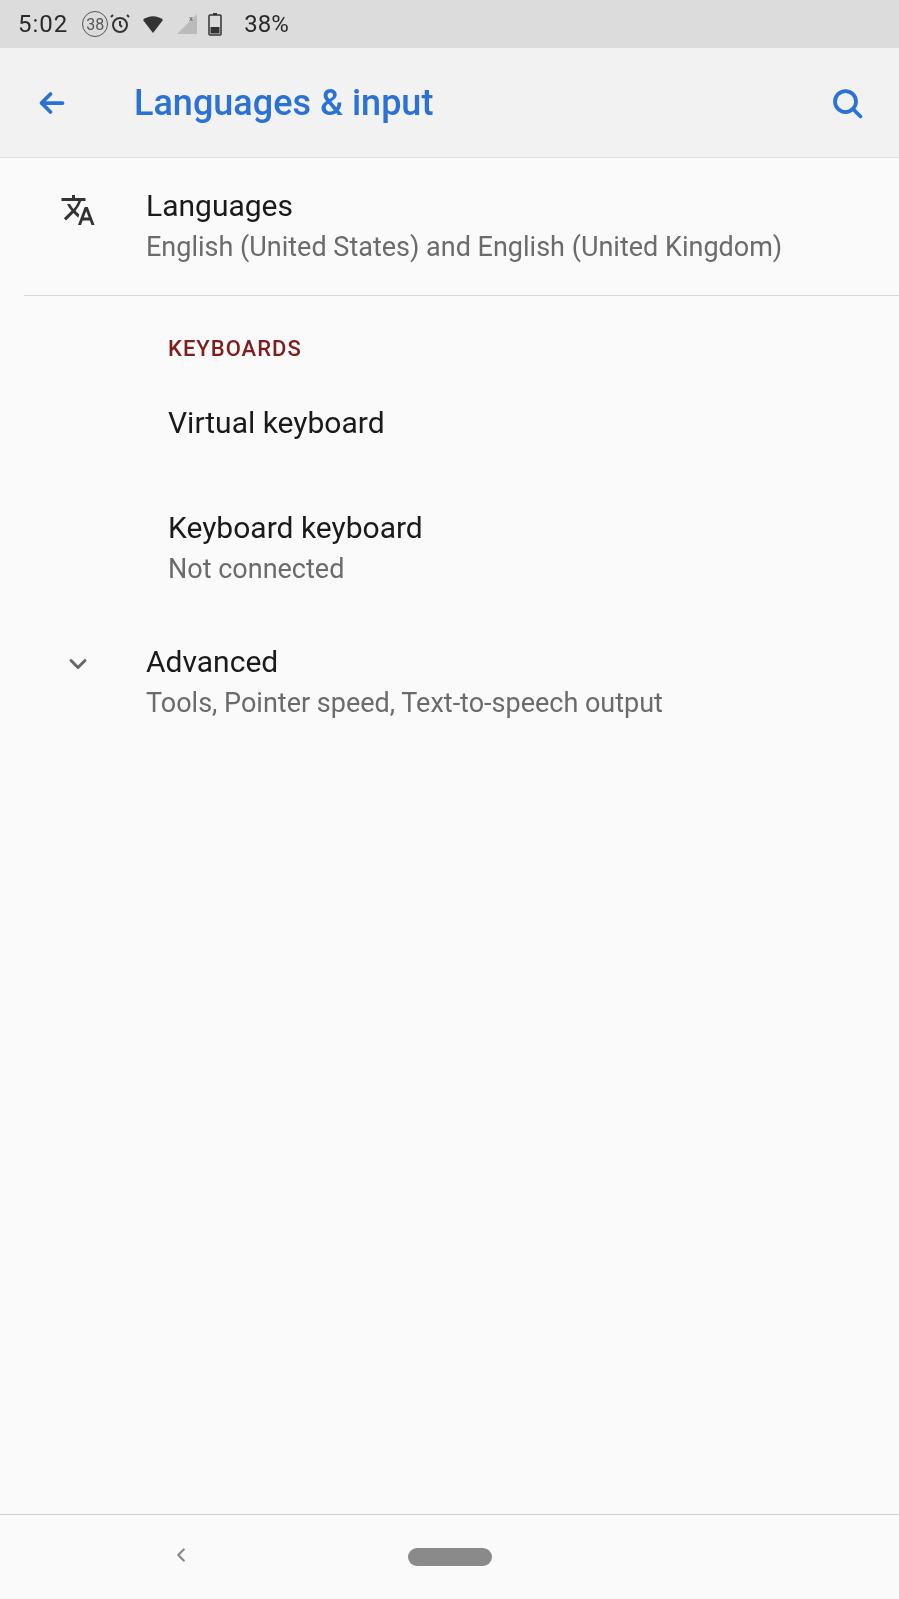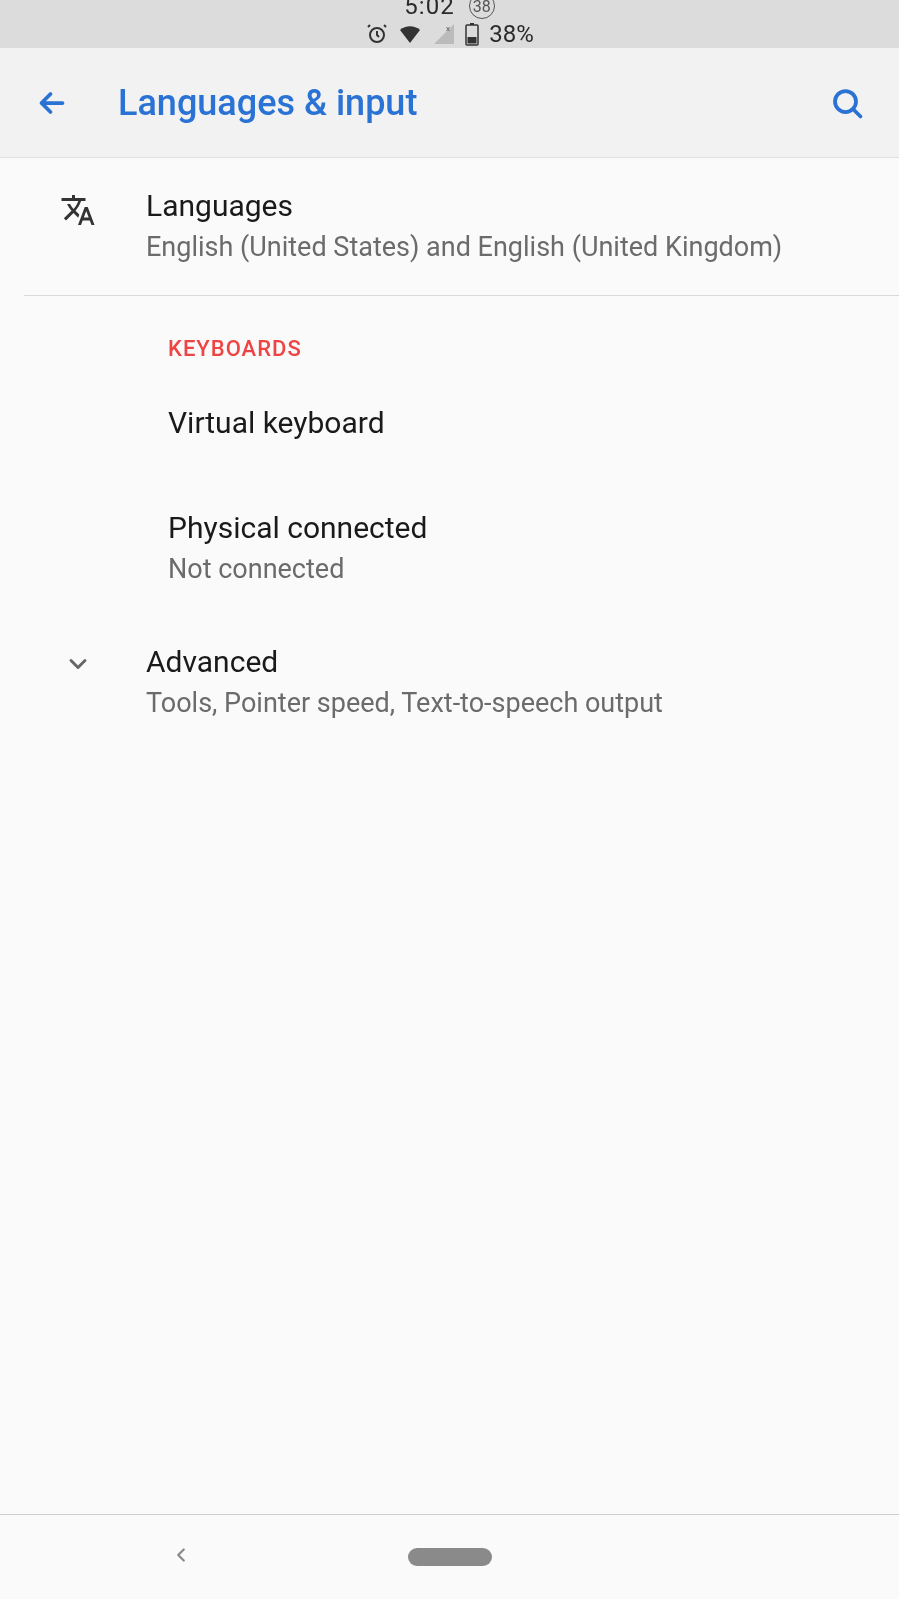--- a/index.html
+++ b/index.html
@@ -10,48 +10,47 @@
       background: #fafafa;
       display: flex;
       flex-direction: column;
       overflow: hidden;
     }
     .status-bar {
       height: 48px;
       background: #dcdcdc;
       display: flex;
       align-items: center;
-      justify-content: flex-end;
+      justify-content: flex-start;
       padding: 0 18px;
       font-size: 24px;
       color: #2a2a2a;
-      flex-direction: column;
     }
     .status-left { display: flex; align-items: center; gap: 14px; }
     .status-right { display: flex; align-items: center; gap: 8px; }
     .status-time { font-weight: 400; letter-spacing: 1px; }
     .status-circle {
       width: 26px; height: 26px;
       border: 1.5px solid #555;
       border-radius: 50%;
       display: flex;
       align-items: center;
       justify-content: center;
       font-size: 16px;
       color: #555;
     }
     .status-icon { display: inline-flex; align-items: center; }
-    .battery-txt { font-size: 24px; margin-left: 2px; }
+    .battery-txt { font-size: 24px; margin-left: 14px; }
     .app-bar {
       height: 110px;
       background: #f2f2f2;
       display: flex;
       align-items: center;
       padding: 0 34px;
-      gap: 48px;
+      gap: 64px;
       border-bottom: 1px solid #e0e0e0;
     }
     .app-title {
       color: #2a72d4;
       font-size: 36px;
       font-weight: 500;
       flex: 1;
     }
     .back-arrow, .search-btn { color: #2a72d4; display: flex; align-items: center; justify-content: center; }
     .content { flex: 1; background: #fafafa; margin-left: 24px; }
@@ -77,21 +76,21 @@
       margin-bottom: 4px;
     }
     .item-subtitle {
       font-size: 27px;
       color: #6b6b6b;
       line-height: 1.35;
     }
     .divider { height: 1px; background: #d8d8d8; }
     .section-header {
       padding: 40px 0 18px 144px;
-      color: #ef4444;
+      color: #7f1d1d;
       font-size: 22px;
       font-weight: 500;
       letter-spacing: 1px;
     }
     .indent-item { padding-left: 144px; padding-right: 34px; padding-top: 24px; padding-bottom: 28px; }
     .advanced-row { display: flex; align-items: flex-start; padding: 26px 34px; gap: 48px; }
     .advanced-icon { width: 40px; display:flex; justify-content:center; padding-top:8px; color:#555; }
     .bottom-divider { height: 1px; background: #cfcfcf; margin-top: auto; }
     .nav-bar {
       height: 84px;
@@ -183,21 +182,21 @@
 
   <div class="divider"></div>
 
   <div class="section-header">KEYBOARDS</div>
 
   <div class="indent-item">
     <div class="item-title">Virtual keyboard</div>
   </div>
 
   <div class="indent-item" style="padding-top:34px;">
-    <div class="item-title">Physical connected</div>
+    <div class="item-title">Keyboard keyboard</div>
     <div class="item-subtitle">Not connected</div>
   </div>
 
   <div class="advanced-row">
     <div class="advanced-icon">
       <svg width="28" height="28" viewBox="0 0 24 24" fill="none" stroke="#666" stroke-width="2.5" stroke-linecap="round" stroke-linejoin="round">
           <polyline points="6 9 12 15 18 9"></polyline>
         </svg>
     </div>
     <div class="item-text">

